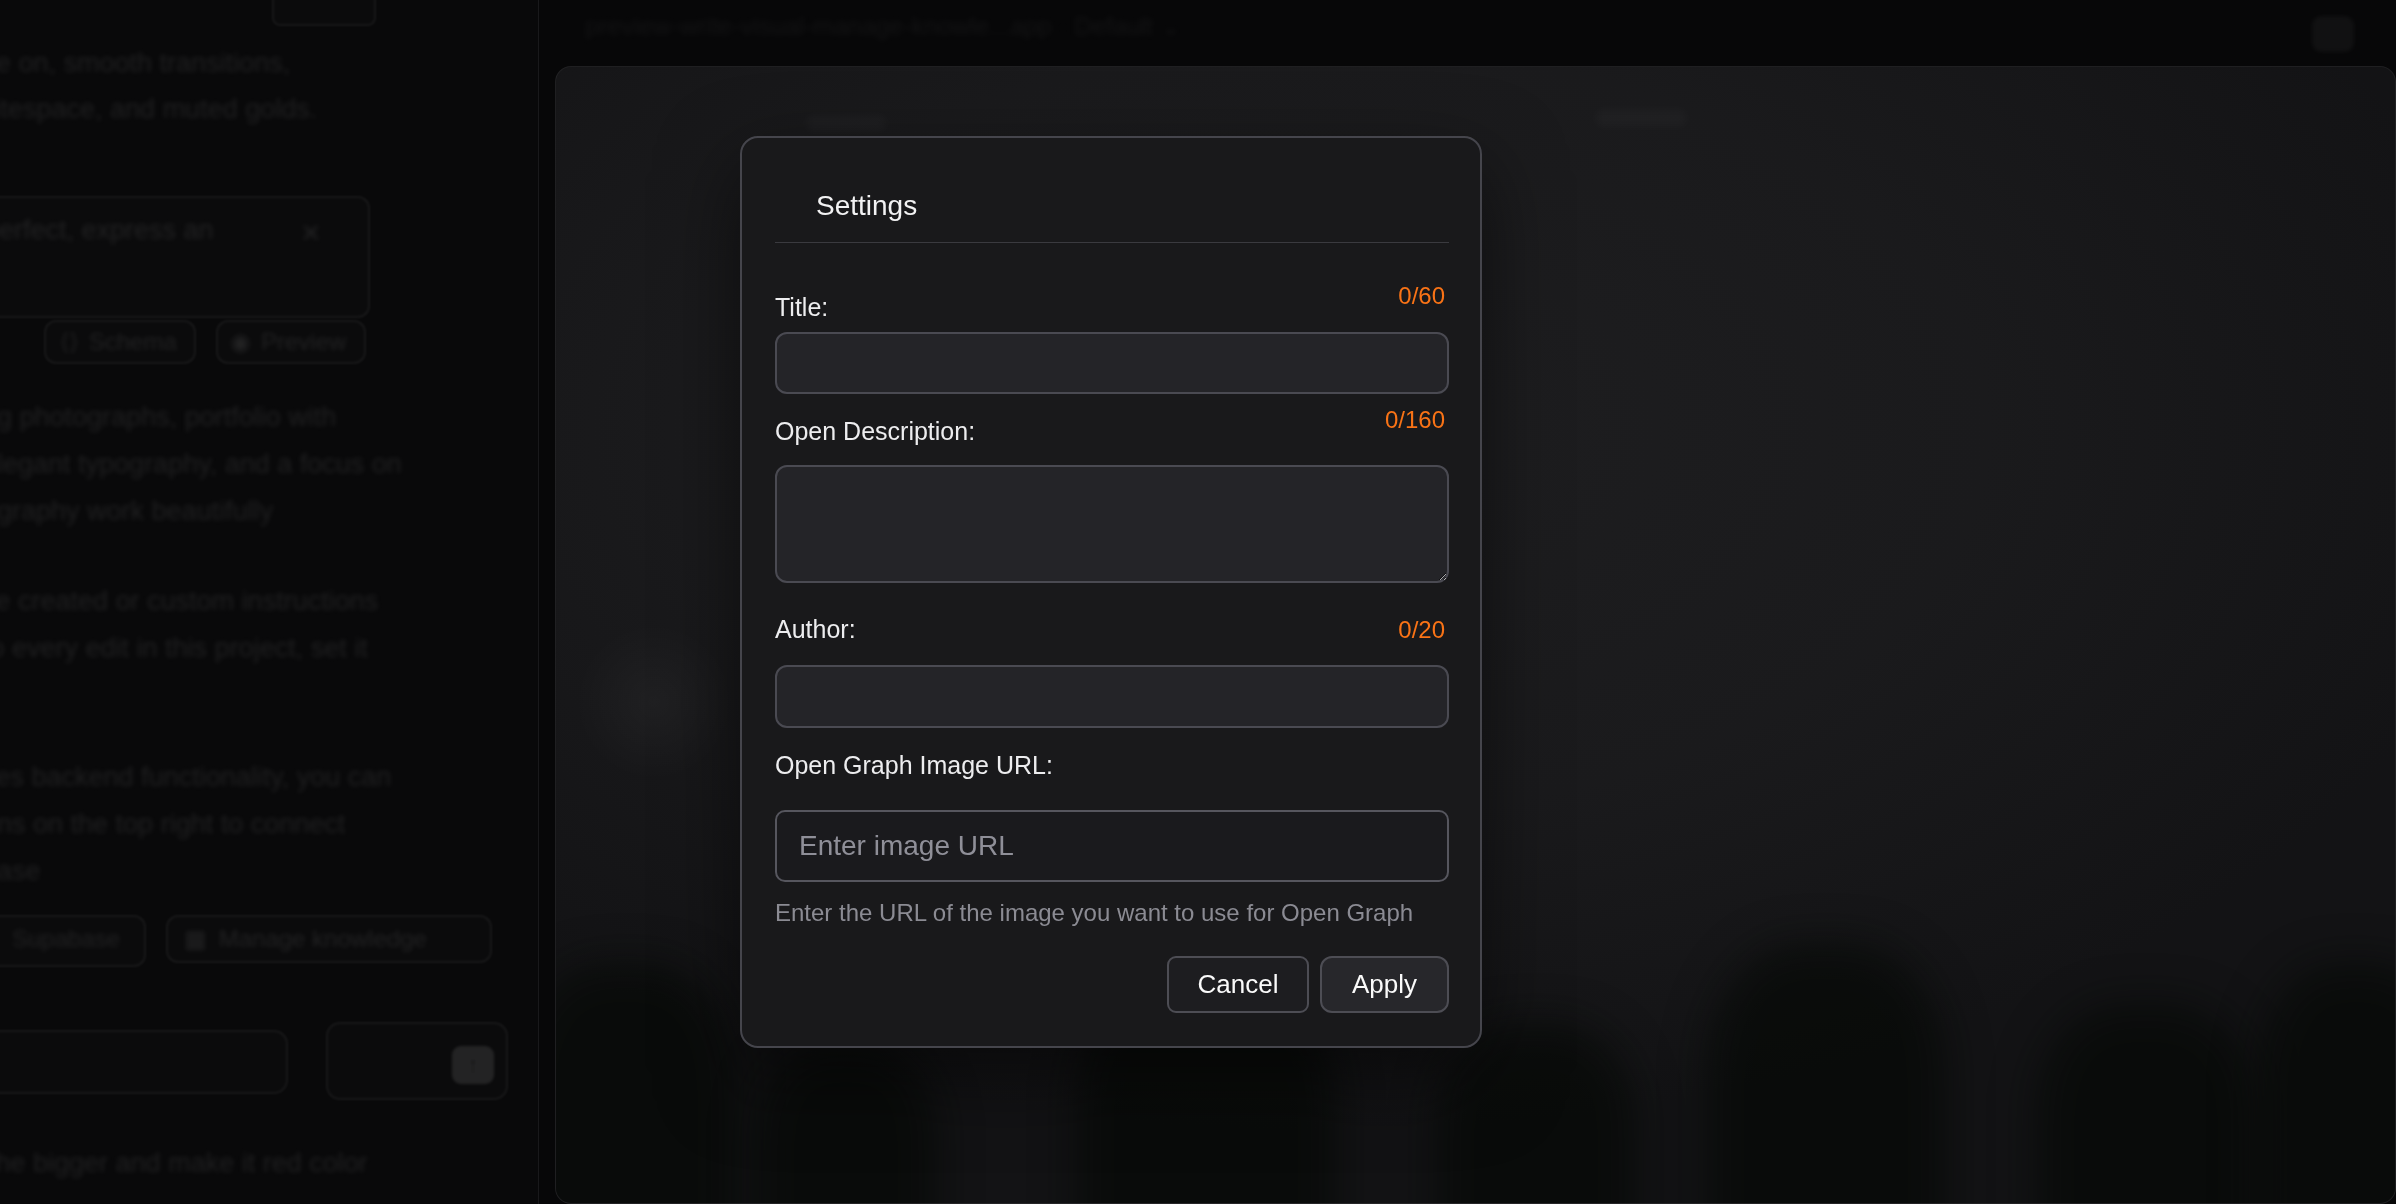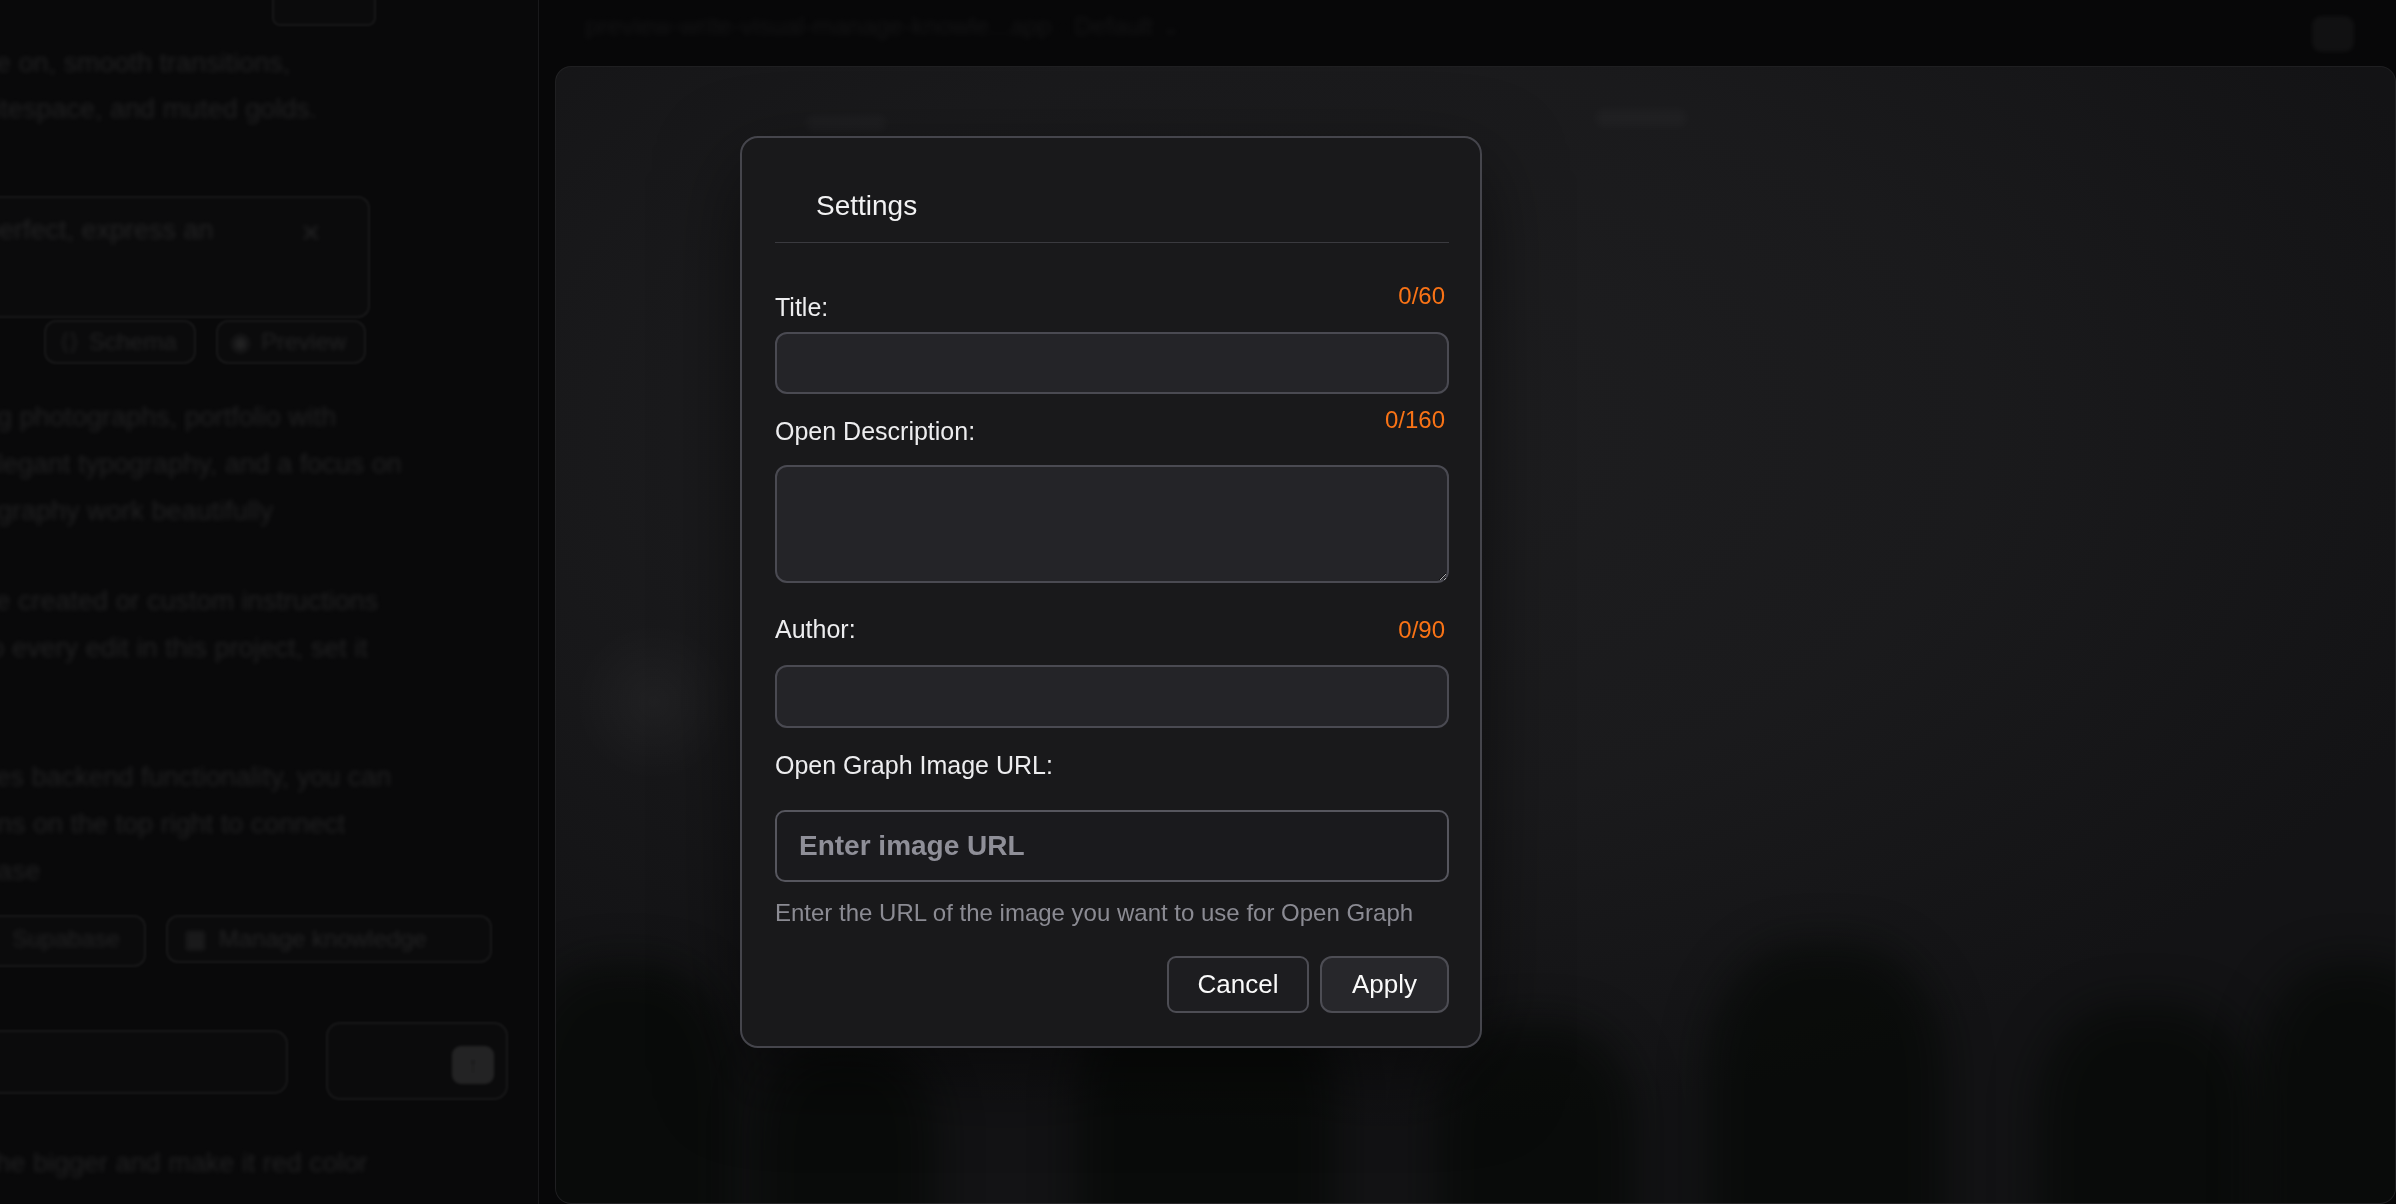--- a/index.html
+++ b/index.html
@@ -49,21 +49,21 @@
   #modal{position:absolute;left:740px;top:136px;width:742px;height:912px;
          background:#19191b;border:2px solid #45454c;border-radius:18px;box-sizing:border-box;
          box-shadow:0 30px 80px rgba(0,0,0,0.55);}
   #modal-title{position:absolute;left:74px;top:52px;font-size:28px;color:#f2f2f3;}
   #modal-divider{position:absolute;left:33px;top:104px;width:674px;height:1px;background:#3a3a3f;}
   .field-label{position:absolute;left:33px;font-size:25px;color:#ededef;}
   .counter{position:absolute;right:35px;font-size:24px;color:#f97316;}
   .text-input{position:absolute;left:33px;width:674px;background:#242428;
               border:2px solid #4a4a52;border-radius:12px;box-sizing:border-box;
               color:#e8e8ea;font-size:26px;padding:0 20px;outline:none;
-              font-family:"Liberation Sans",sans-serif;font-weight:bold;}
+              font-family:"Liberation Sans",sans-serif;}
   #f-title-label{top:155px;} #f-title-counter{top:144px;}
   #f-title-input{top:194px;height:62px;}
   #f-meta-label{top:279px;} #f-meta-counter{top:268px;}
   #f-meta-textarea{position:absolute;left:33px;top:327px;width:674px;height:118px;
                    background:#242428;border:2px solid #4a4a52;border-radius:12px;
                    box-sizing:border-box;color:#e8e8ea;font-size:26px;padding:12px 20px;
                    outline:none;resize:both;font-family:"Liberation Sans",sans-serif;}
   #f-author-label{top:477px;} #f-author-counter{top:478px;}
   #f-author-input{top:527px;height:63px;}
   #f-og-label{top:613px;}
@@ -154,21 +154,21 @@
 
     <div class="field-label" id="f-title-label">Title:</div>
     <div class="counter" id="f-title-counter">0/60</div>
     <input class="text-input" id="f-title-input" value="" style="">
 
     <div class="field-label" id="f-meta-label">Open Description:</div>
     <div class="counter" id="f-meta-counter">0/160</div>
     <textarea id="f-meta-textarea" style=""></textarea>
 
     <div class="field-label" id="f-author-label">Author:</div>
-    <div class="counter" id="f-author-counter">0/90</div>
+    <div class="counter" id="f-author-counter">0/20</div>
     <input class="text-input" id="f-author-input" value="" style="">
 
     <div class="field-label" id="f-og-label">Open Graph Image URL:</div>
     <input class="text-input" id="f-og-input" placeholder="Enter image URL" style="">
     <div id="f-og-helper">Enter the URL of the image you want to use for Open Graph</div>
 
     <button class="modal-btn" id="btn-cancel">Cancel</button>
     <button class="modal-btn" id="btn-apply">Apply</button>
   </div>
 

